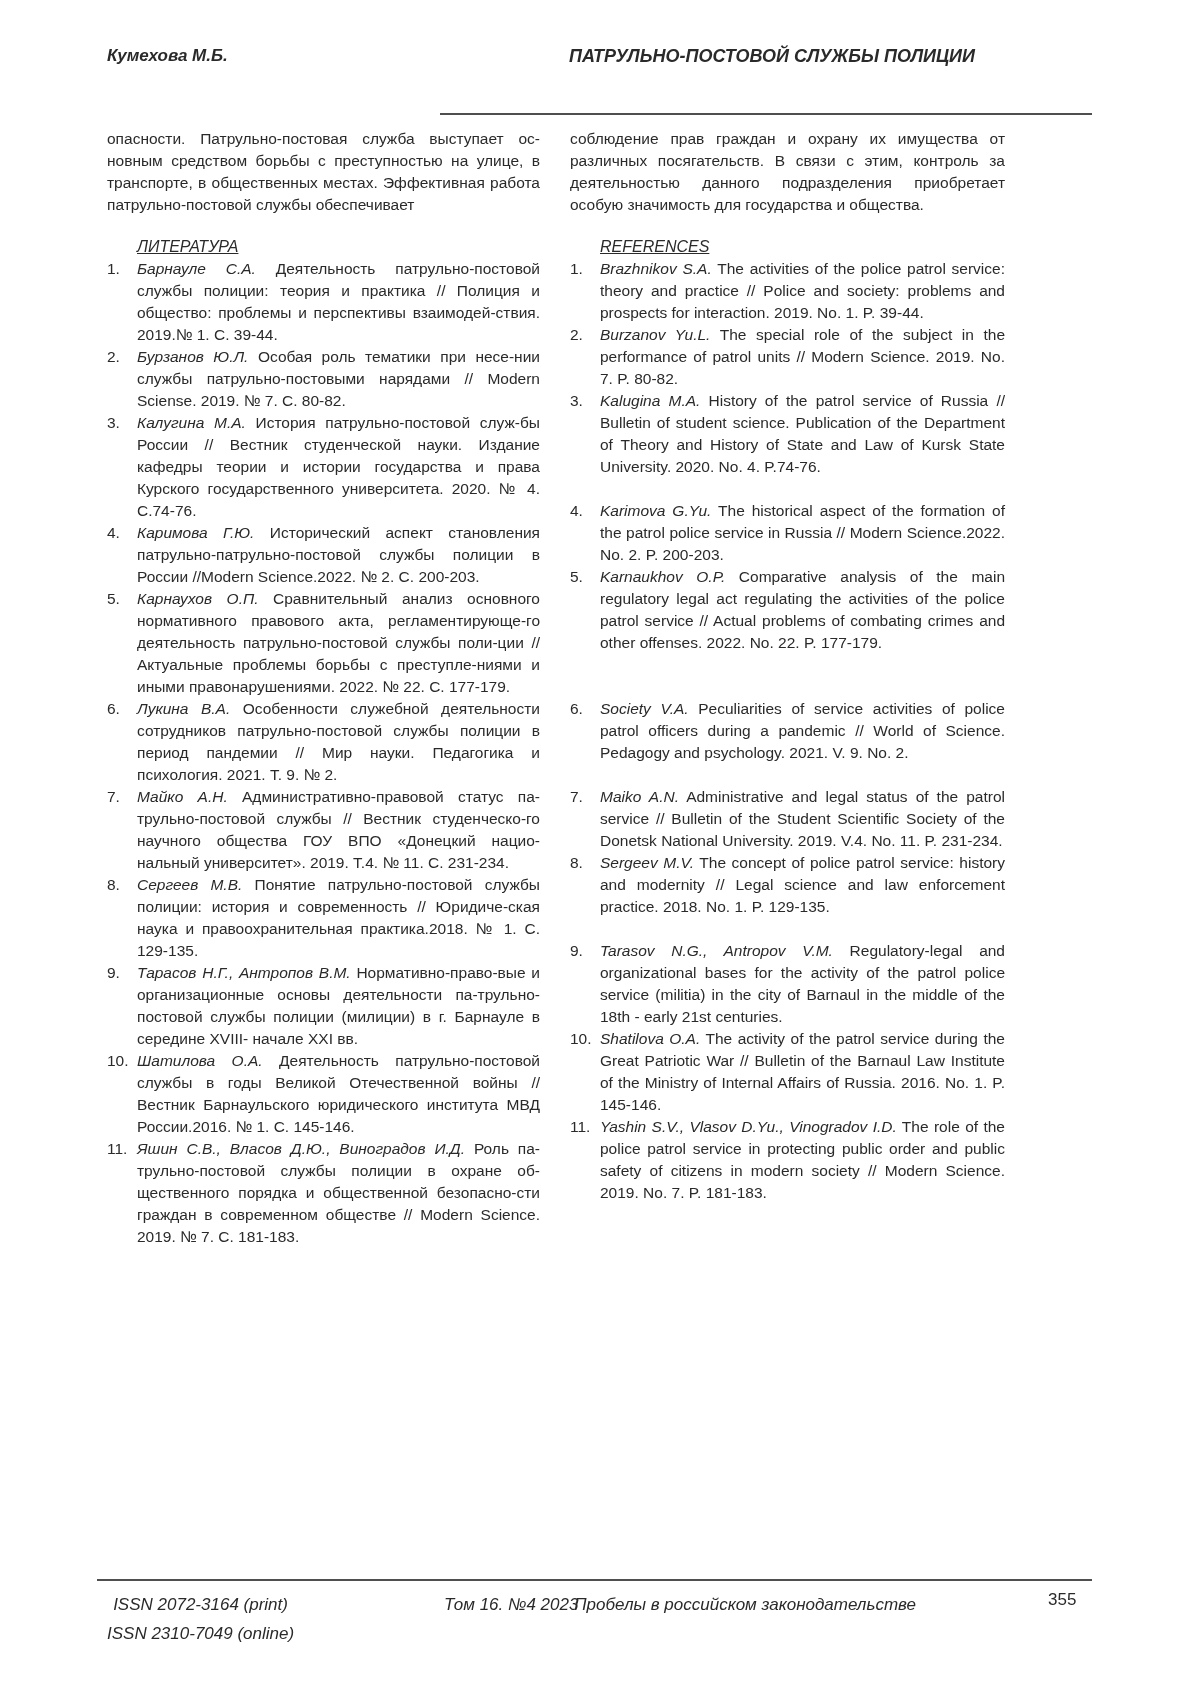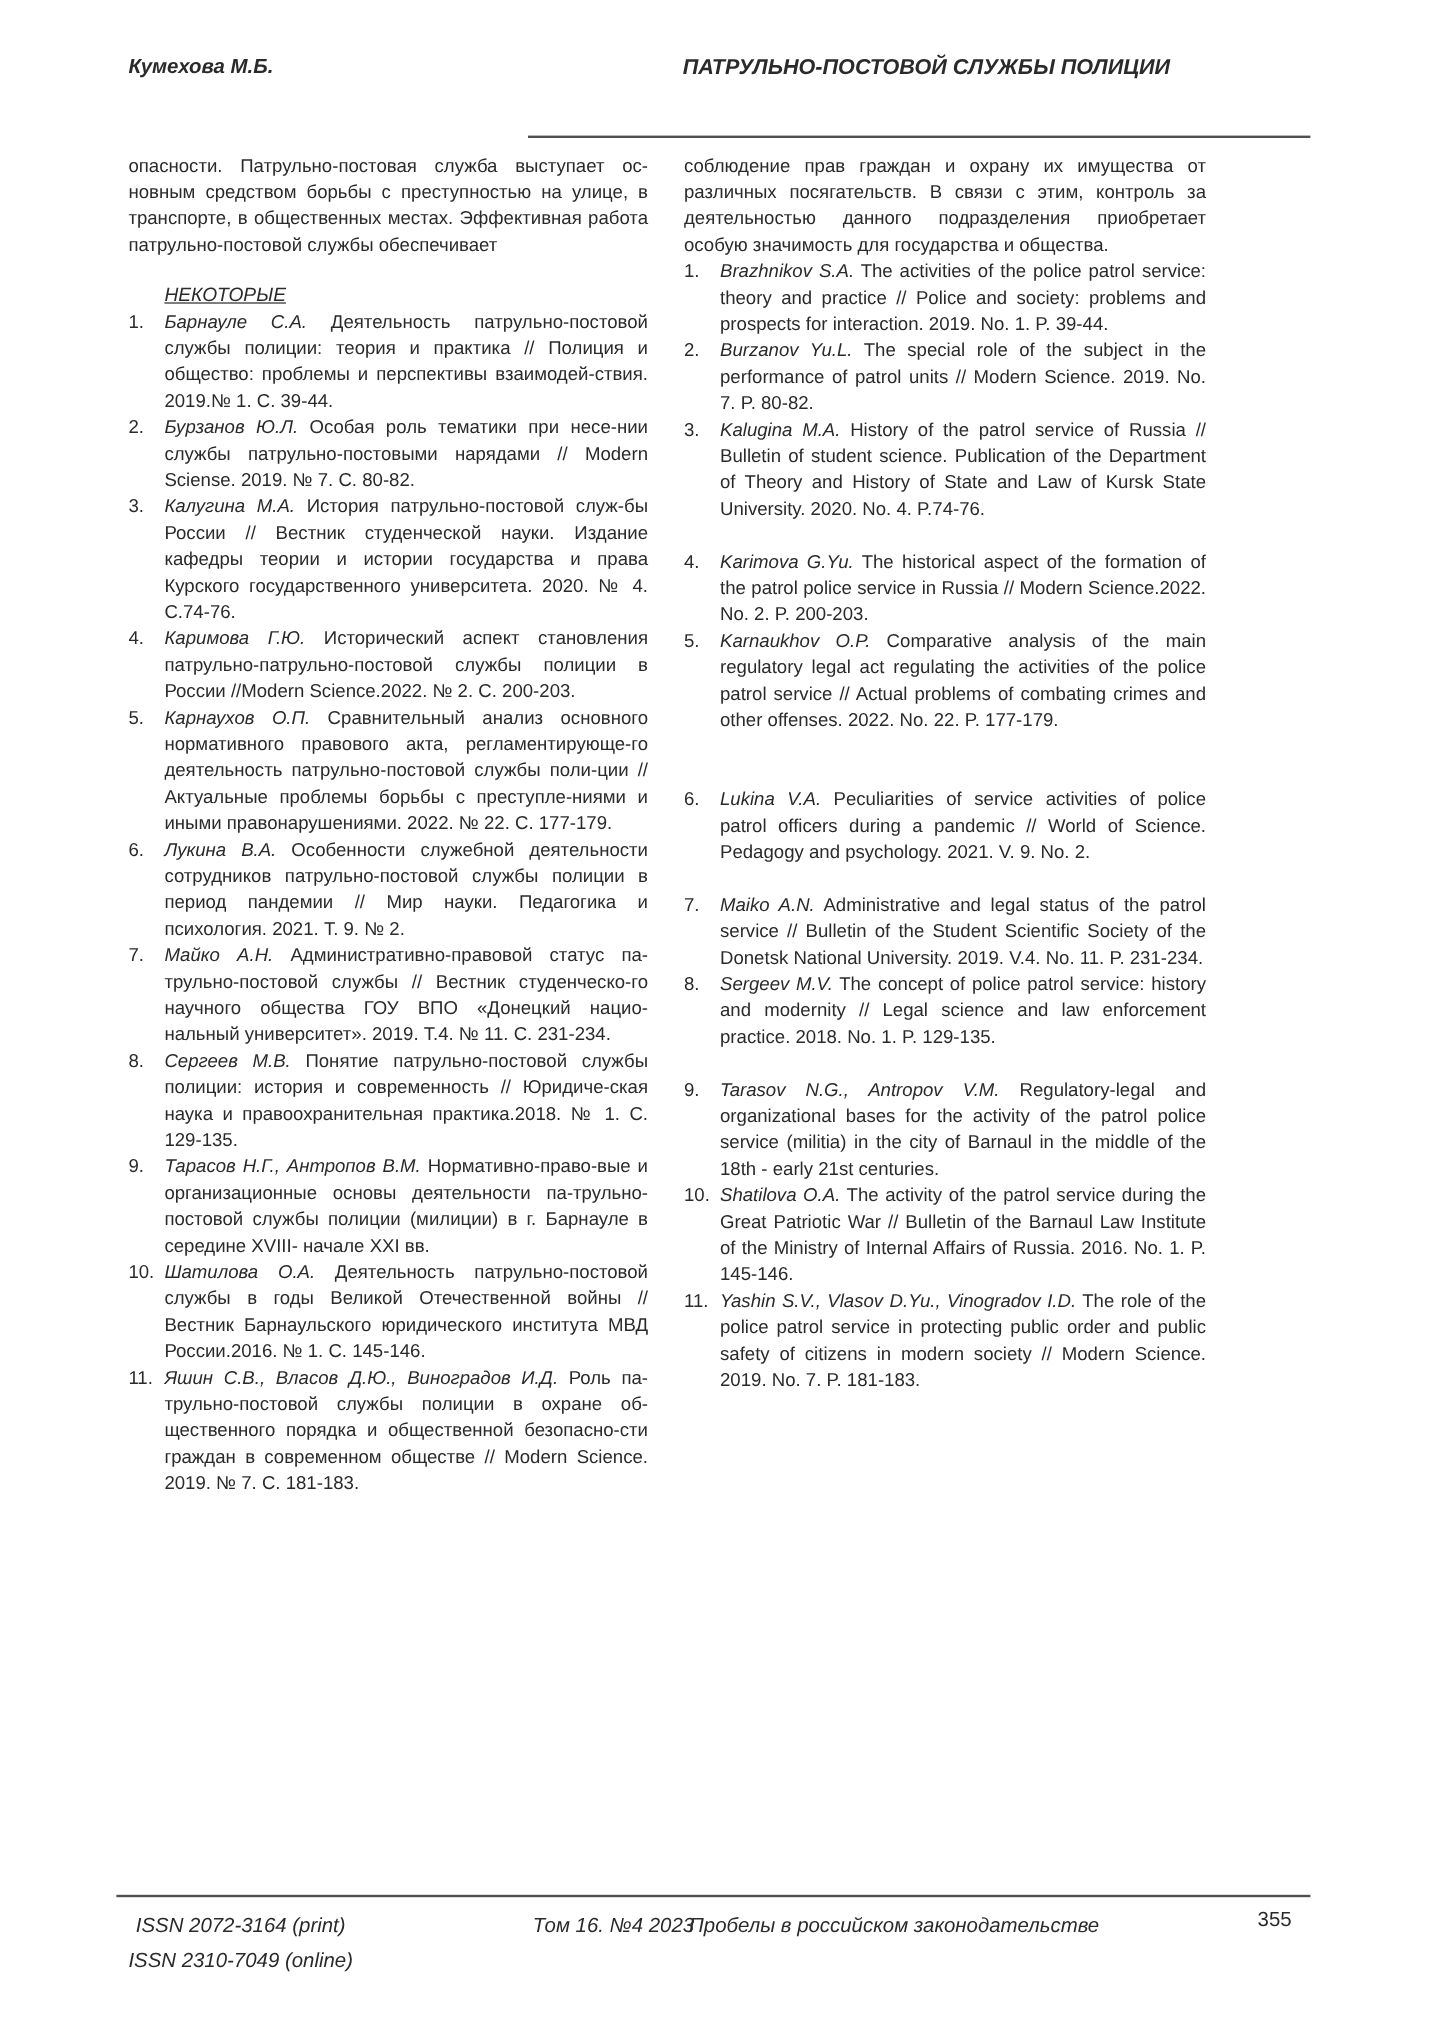--- a/index.html
+++ b/index.html
@@ -74,21 +74,21 @@
     <div>ПАТРУЛЬНО-ПОСТОВОЙ СЛУЖБЫ ПОЛИЦИИ</div>
   </div>
 
   <div class="hrule header-rule"></div>
   <div class="vrule vrule-top"></div>
   <div class="hrule footer-rule"></div>
   <div class="vrule vrule-bottom"></div>
 
   <section class="col col-left">
     <p class="intro">опасности. Патрульно-постовая служба выступает ос-новным средством борьбы с преступностью на улице, в транспорте, в общественных местах. Эффективная работа патрульно-постовой службы обеспечивает</p>
-    <h3 class="list-heading">НЕКОТОРЫЕ</h3>
+    <h3 class="list-heading">ЛИТЕРАТУРА</h3>
     <div class="ref-list" id="lit-list">
         <div class="ref-item">
           <span class="ref-num">1.</span>
           <span class="ref-body"><span class="ref-authors">Барнауле С.А.</span> Деятельность патрульно-постовой службы полиции: теория и практика // Полиция и общество: проблемы и перспективы взаимодей-ствия. 2019.№ 1. С. 39-44.</span>
         </div>
         <div class="ref-item">
           <span class="ref-num">2.</span>
           <span class="ref-body"><span class="ref-authors">Бурзанов Ю.Л.</span> Особая роль тематики при несе-нии службы патрульно-постовыми нарядами // Modern Sciense. 2019. № 7. С. 80-82.</span>
         </div>
         <div class="ref-item">
@@ -125,20 +125,21 @@
         </div>
         <div class="ref-item">
           <span class="ref-num">11.</span>
           <span class="ref-body"><span class="ref-authors">Яшин С.В., Власов Д.Ю., Виноградов И.Д.</span> Роль па-трульно-постовой службы полиции в охране об-щественного порядка и общественной безопасно-сти граждан в современном обществе // Modern Science. 2019. № 7. С. 181-183.</span>
         </div>
       </div>
   </section>
 
   <section class="col col-right">
     <p class="intro">соблюдение прав граждан и охрану их имущества от различных посягательств. В связи с этим, контроль за деятельностью данного подразделения приобретает особую значимость для государства и общества.</p>
+    <h3 class="list-heading">REFERENCES</h3>
     <div class="ref-list" id="ref-list">
         <div class="ref-item">
           <span class="ref-num">1.</span>
           <span class="ref-body"><span class="ref-authors">Brazhnikov S.A.</span> The activities of the police patrol service: theory and practice // Police and society: problems and prospects for interaction. 2019. No. 1. P. 39-44.</span>
         </div>
         <div class="ref-item">
           <span class="ref-num">2.</span>
           <span class="ref-body"><span class="ref-authors">Burzanov Yu.L.</span> The special role of the subject in the performance of patrol units // Modern Science. 2019. No. 7. P. 80-82.</span>
         </div>
         <div class="ref-item">
@@ -148,21 +149,21 @@
         <div class="ref-item" style="margin-top: 22px;">
           <span class="ref-num">4.</span>
           <span class="ref-body"><span class="ref-authors">Karimova G.Yu.</span> The historical aspect of the formation of the patrol police service in Russia // Modern Science.2022. No. 2. P. 200-203.</span>
         </div>
         <div class="ref-item">
           <span class="ref-num">5.</span>
           <span class="ref-body"><span class="ref-authors">Karnaukhov O.P.</span> Comparative analysis of the main regulatory legal act regulating the activities of the police patrol service // Actual problems of combating crimes and other offenses. 2022. No. 22. P. 177-179.</span>
         </div>
         <div class="ref-item" style="margin-top: 44px;">
           <span class="ref-num">6.</span>
-          <span class="ref-body"><span class="ref-authors">Lukina V.A.</span> Peculiarities of service activities of police patrol officers during a pandemic // World of Science. Pedagogy and psychology. 2021. V. 9. No. 2.</span>
+          <span class="ref-body"><span class="ref-authors">Society V.A.</span> Peculiarities of service activities of police patrol officers during a pandemic // World of Science. Pedagogy and psychology. 2021. V. 9. No. 2.</span>
         </div>
         <div class="ref-item" style="margin-top: 22px;">
           <span class="ref-num">7.</span>
           <span class="ref-body"><span class="ref-authors">Maiko A.N.</span> Administrative and legal status of the patrol service // Bulletin of the Student Scientific Society of the Donetsk National University. 2019. V.4. No. 11. P. 231-234.</span>
         </div>
         <div class="ref-item">
           <span class="ref-num">8.</span>
           <span class="ref-body"><span class="ref-authors">Sergeev M.V.</span> The concept of police patrol service: history and modernity // Legal science and law enforcement practice. 2018. No. 1. P. 129-135.</span>
         </div>
         <div class="ref-item" style="margin-top: 22px;">

